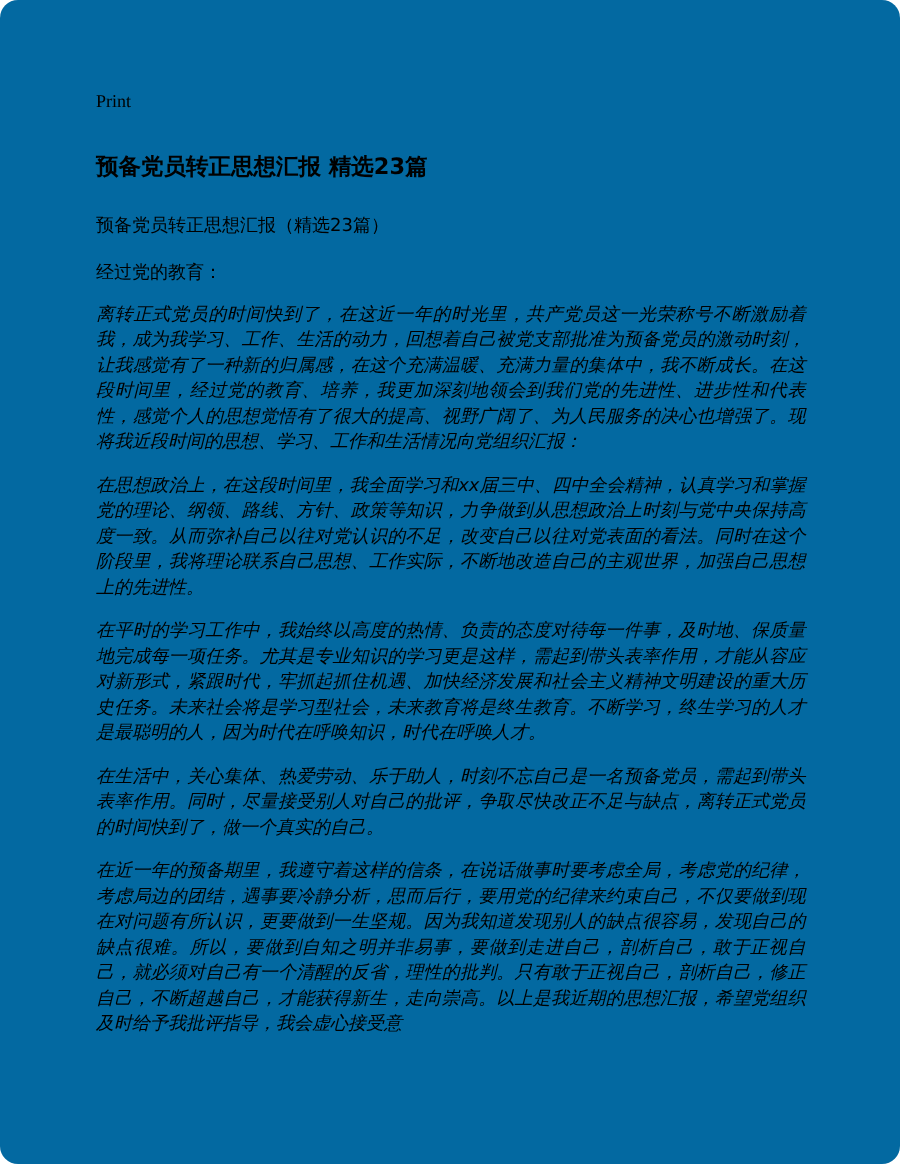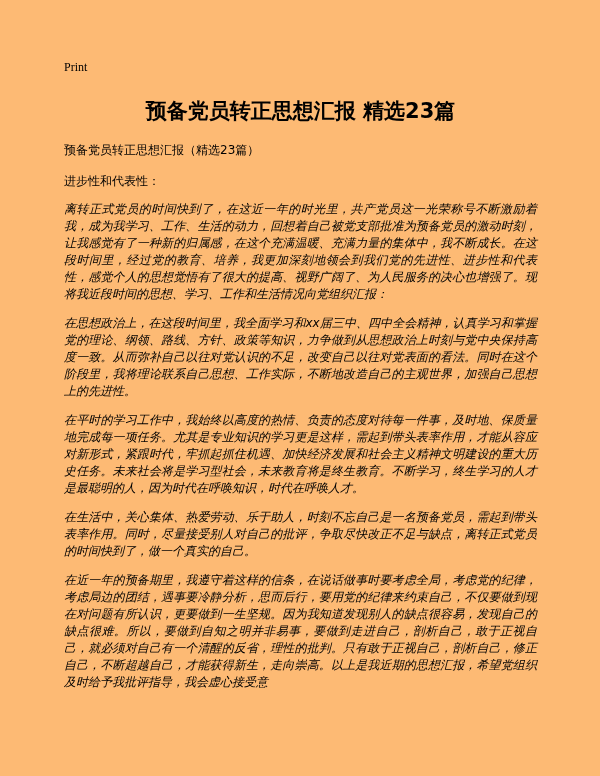--- a/index.html
+++ b/index.html
@@ -5,37 +5,37 @@
   * { box-sizing: border-box; }
   html, body { margin: 0; padding: 0; }
   body {
     background: #ffffff;
     color: #000000;
     font-family: "DejaVu Sans", sans-serif;
   }
   .page {
     width: 600px;
     height: 776px;
-    background: #fdba74;
+    background: #0369a1;
     overflow: hidden;
     position: relative;
     padding: 56px 63px 0 64px;
+    border-radius: 12px;
   }
   .print-link {
     font-family: "Liberation Serif", serif;
     font-size: 12px;
     line-height: 14px;
     margin: 0 0 26px 0;
     cursor: pointer;
     display: inline-block;
   }
   .doc-title {
-    font-size: 21px;
+    font-size: 15px;
     font-weight: bold;
-    text-align: center;
     margin: 0 0 20px 0;
     line-height: 22px;
   }
   .doc-subtitle {
     font-size: 12px;
     line-height: 16px;
     margin: 0 0 15px 0;
   }
   .section-heading {
     font-size: 12.5px;
@@ -62,21 +62,21 @@
 
 <div class="page">
 
   <div class="print-link">Print</div>
 
   <h1 class="doc-title">预备党员转正思想汇报 精选23篇</h1>
 
   <div class="doc-subtitle">预备党员转正思想汇报（精选23篇）</div>
 
 
-  <div class="salutation">进步性和代表性：</div>
+  <div class="salutation">经过党的教育：</div>
 
   <div>
       <p class="para">离转正式党员的时间快到了，在这近一年的时光里，共产党员这一光荣称号不断激励着我，成为我学习、工作、生活的动力，回想着自己被党支部批准为预备党员的激动时刻，让我感觉有了一种新的归属感，在这个充满温暖、充满力量的集体中，我不断成长。在这段时间里，经过党的教育、培养，我更加深刻地领会到我们党的先进性、进步性和代表性，感觉个人的思想觉悟有了很大的提高、视野广阔了、为人民服务的决心也增强了。现将我近段时间的思想、学习、工作和生活情况向党组织汇报：</p>
       <p class="para">在思想政治上，在这段时间里，我全面学习和xx届三中、四中全会精神，认真学习和掌握党的理论、纲领、路线、方针、政策等知识，力争做到从思想政治上时刻与党中央保持高度一致。从而弥补自己以往对党认识的不足，改变自己以往对党表面的看法。同时在这个阶段里，我将理论联系自己思想、工作实际，不断地改造自己的主观世界，加强自己思想上的先进性。</p>
       <p class="para">在平时的学习工作中，我始终以高度的热情、负责的态度对待每一件事，及时地、保质量地完成每一项任务。尤其是专业知识的学习更是这样，需起到带头表率作用，才能从容应对新形式，紧跟时代，牢抓起抓住机遇、加快经济发展和社会主义精神文明建设的重大历史任务。未来社会将是学习型社会，未来教育将是终生教育。不断学习，终生学习的人才是最聪明的人，因为时代在呼唤知识，时代在呼唤人才。</p>
       <p class="para">在生活中，关心集体、热爱劳动、乐于助人，时刻不忘自己是一名预备党员，需起到带头表率作用。同时，尽量接受别人对自己的批评，争取尽快改正不足与缺点，离转正式党员的时间快到了，做一个真实的自己。</p>
       <p class="para">在近一年的预备期里，我遵守着这样的信条，在说话做事时要考虑全局，考虑党的纪律，考虑局边的团结，遇事要冷静分析，思而后行，要用党的纪律来约束自己，不仅要做到现在对问题有所认识，更要做到一生坚规。因为我知道发现别人的缺点很容易，发现自己的缺点很难。所以，要做到自知之明并非易事，要做到走进自己，剖析自己，敢于正视自己，就必须对自己有一个清醒的反省，理性的批判。只有敢于正视自己，剖析自己，修正自己，不断超越自己，才能获得新生，走向崇高。以上是我近期的思想汇报，希望党组织及时给予我批评指导，我会虚心接受意</p>
     </div>
 
 </div>

